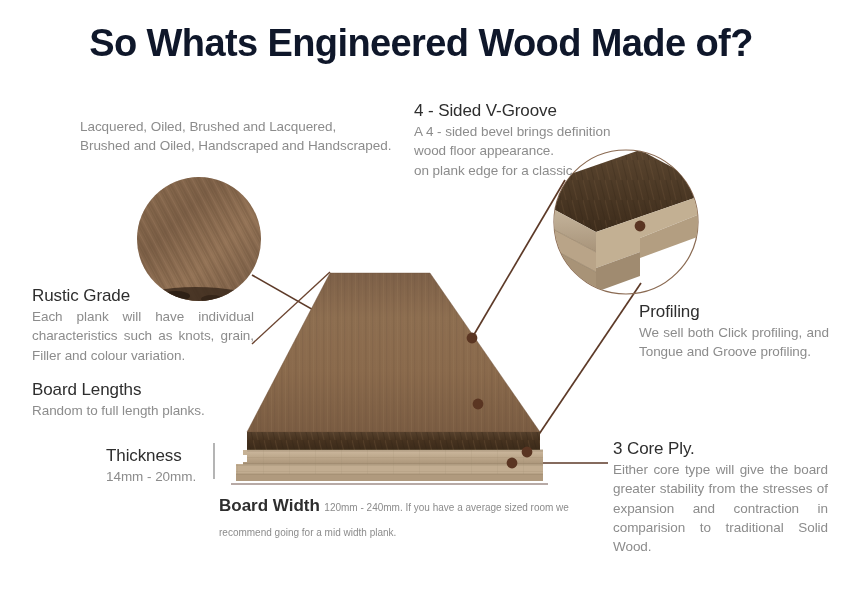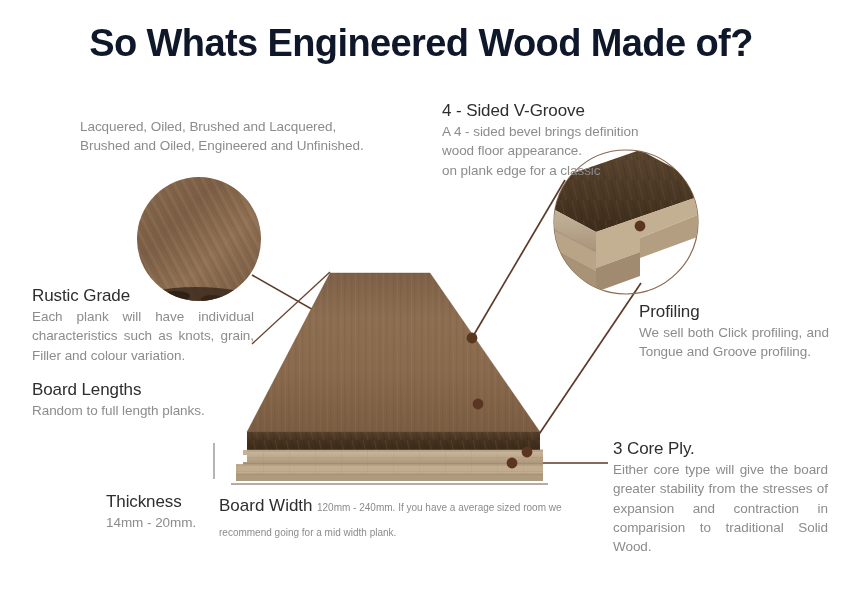--- a/index.html
+++ b/index.html
@@ -23,21 +23,21 @@
   .block{position:absolute;}
   .hd{
     font-size:17px;color:#2e2e2e;line-height:1.25;
     font-weight:400;letter-spacing:-0.1px;margin:0 0 1px 0;
   }
   .bd{
     font-size:13.5px;color:#8c8c8c;line-height:1.42;
     letter-spacing:-0.05px;margin:0;
   }
   .bd.justify{text-align:justify;}
-  .inlinehd{font-size:17px;color:#2e2e2e;}
+  .inlinehd{font-size:17px;color:#2e2e2e;font-weight:bold;}
   .inlinebd{font-size:10px;color:#8c8c8c;}
 
   
   svg.art{position:absolute;left:0;top:0;width:842px;height:595px;overflow:visible;}
   .leader{stroke:#5d3a28;stroke-width:1.7;fill:none;}
   .leader-thin{stroke:#6b4430;stroke-width:1.4;fill:none;}
   .dot{fill:#5a3522;}
   .circ-ring{fill:none;stroke:#8a6a52;stroke-width:1.2;}
   .baseline{stroke:#b7aaa6;stroke-width:2;}
   .tick{stroke:#8d8d8d;stroke-width:1.3;}
@@ -193,41 +193,41 @@
       <circle class="dot" cx="478" cy="404" r="5.4"></circle>
       <circle class="dot" cx="472" cy="338" r="5.4"></circle>
       <circle class="dot" cx="527" cy="452" r="5.4"></circle>
       <circle class="dot" cx="512" cy="463" r="5.4"></circle>
       <circle class="dot" cx="640" cy="226" r="5.4"></circle>
     </g>
   </svg>
 
   <div class="block" style="left:80px;top:117px;width:330px;">
     <div class="bd">Lacquered, Oiled, Brushed and Lacquered,</div>
-    <div class="bd">Brushed and Oiled, Engineered and Unfinished.</div>
-  </div>
-
-  <div class="block" style="left:442px;top:100px;width:230px;">
+    <div class="bd">Brushed and Oiled, Handscraped and Handscraped.</div>
+  </div>
+
+  <div class="block" style="left:414px;top:100px;width:230px;">
     <div class="hd">4 - Sided V-Groove</div>
     <div class="bd">A 4 - sided bevel brings definition</div>
     <div class="bd">wood floor appearance.</div>
     <div class="bd">on  plank edge for a classic</div>
   </div>
 
   <div class="block" style="left:32px;top:285px;width:222px;">
     <div class="hd">Rustic Grade</div>
     <div class="bd justify">Each plank will have individual characteristics such as knots, grain, Filler and colour variation.</div>
   </div>
 
   <div class="block" style="left:32px;top:379px;width:232px;">
     <div class="hd">Board Lengths</div>
     <div class="bd">Random to full length planks.</div>
   </div>
 
-  <div class="block" style="left:106px;top:445px;width:140px;margin-top:46px;">
+  <div class="block" style="left:106px;top:445px;width:140px;">
     <div class="hd">Thickness</div>
     <div class="bd">14mm - 20mm.</div>
   </div>
 
   <div class="block" style="left:219px;top:494px;width:370px;line-height:1.45;">
     <span class="inlinehd">Board Width</span>
     <span class="inlinebd">120mm - 240mm. If you have a average sized room we recommend going for a mid width plank.</span>
   </div>
 
   <div class="block" style="left:639px;top:285px;width:190px;margin-top:16px;">

